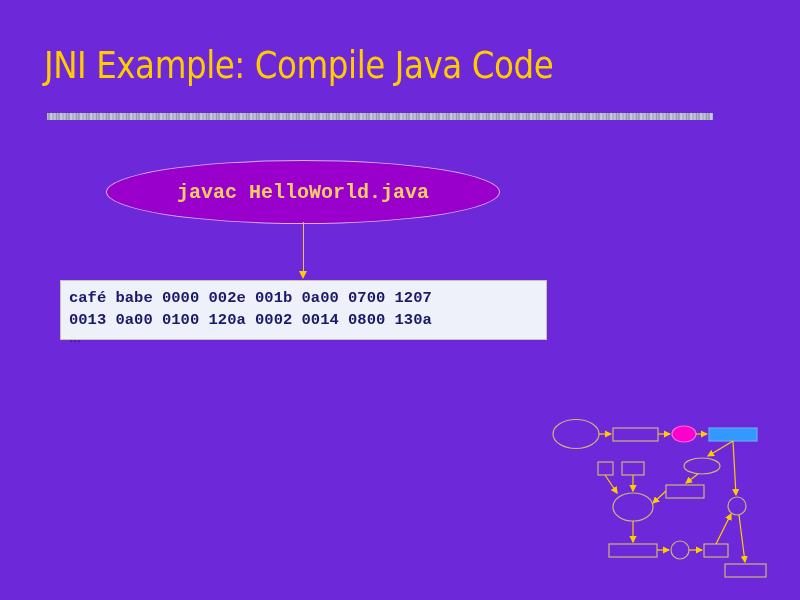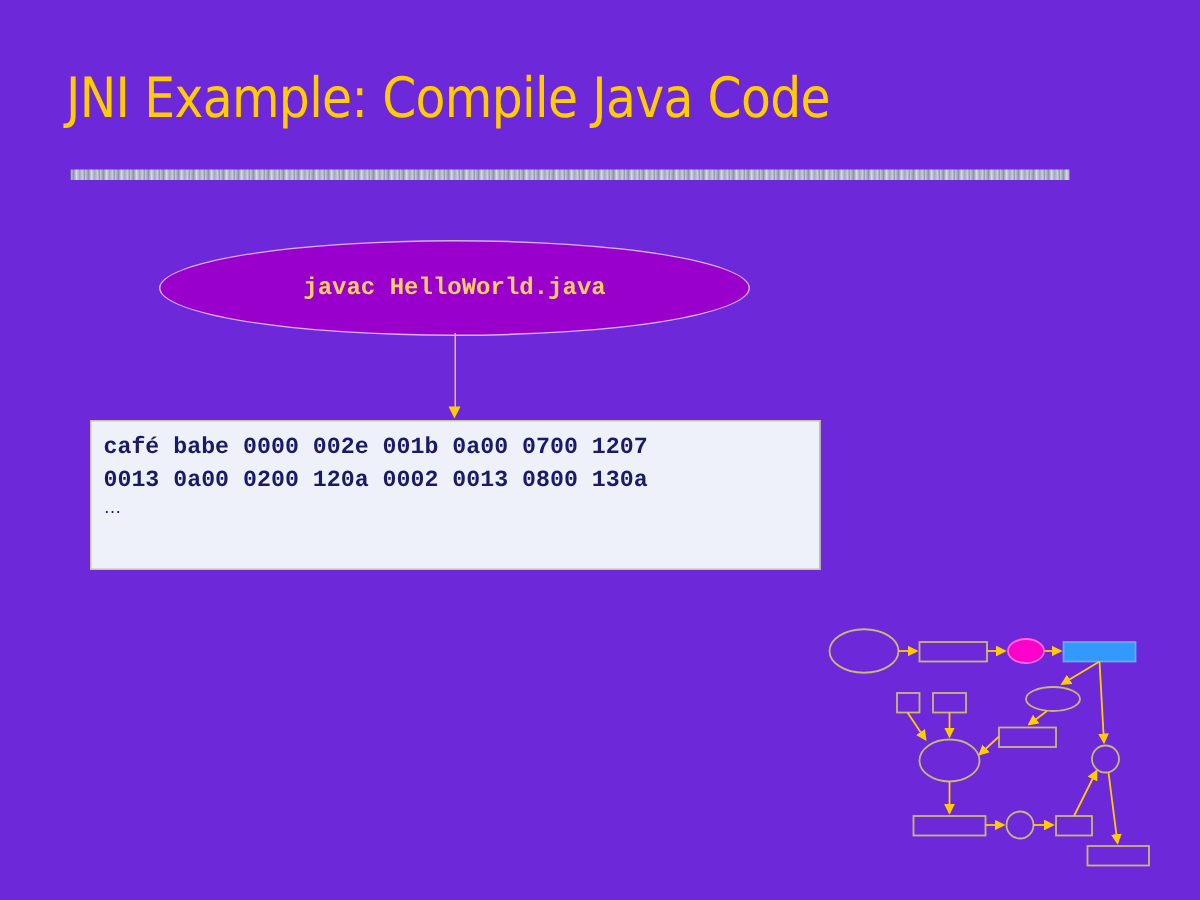--- a/index.html
+++ b/index.html
@@ -20,29 +20,29 @@
     position: absolute; left: 47px; top: 113px; width: 666px; height: 7px;
     background: repeating-linear-gradient(90deg, #bfc3d6 0px, #8e93ad 2px, #d6d8e4 4px, #a3a7bf 6px, #c8cbdb 8px, #7f84a0 10px);
   }
   .cmd-ellipse {
     position: absolute; left: 106px; top: 160px; width: 392px; height: 62px;
     border-radius: 50%; background: #9900cc; border: 1px solid #d8b0e8;
     display: flex; align-items: center; justify-content: center;
   }
   .cmd-text {
     font-family: "Liberation Mono", "DejaVu Sans Mono", monospace;
-    font-weight: bold; font-size: 16px; color: #ffcc66;
+    font-weight: bold; font-size: 20px; color: #ffcc66;
   }
   .arrow-line { position: absolute; left: 303px; top: 222px; width: 1px; height: 50px; background: #e8c050; }
   .arrow-head {
     position: absolute; left: 299px; top: 271px; width: 0; height: 0;
     border-left: 4px solid transparent; border-right: 4px solid transparent; border-top: 8px solid #ffcc00;
   }
   .hex-box {
-    position: absolute; left: 60px; top: 280px; width: 487px; height: 100px;
+    position: absolute; left: 60px; top: 280px; width: 487px; height: 60px;
     background: #eef0fa; border: 1px solid #c9c4a0; box-sizing: border-box;
     padding: 6px 8px;
   }
   .hex-line {
     font-family: "Liberation Mono", "DejaVu Sans Mono", monospace;
     font-weight: bold; font-size: 15.5px; color: #1a1a66; line-height: 22px; white-space: pre;
   }
   .hex-ellipsis { font-size: 12px; color: #1a1a66; line-height: 14px; }
   .flow { position: absolute; left: 0; top: 0; }
 </style>
@@ -57,21 +57,21 @@
 
   <div class="cmd-ellipse">
     <span class="cmd-text">javac HelloWorld.java</span>
   </div>
 
   <div class="arrow-line"></div>
   <div class="arrow-head"></div>
 
   <div class="hex-box">
     <div class="hex-line">café babe 0000 002e 001b 0a00 0700 1207</div>
-    <div class="hex-line">0013 0a00 0200 120a 0002 0013 0800 130a</div>
+    <div class="hex-line">0013 0a00 0100 120a 0002 0014 0800 130a</div>
     <div class="hex-ellipsis">…</div>
   </div>
 
   <svg class="flow" width="800" height="600">
     <defs>
       <marker id="ah" markerWidth="6" markerHeight="6" refX="5" refY="3" orient="auto" markerUnits="strokeWidth">
         <path d="M0,0 L6,3 L0,6 z" fill="#ffcc00"></path>
       </marker>
     </defs>
     <g fill="none" stroke="#c8b878" stroke-width="1.2">

